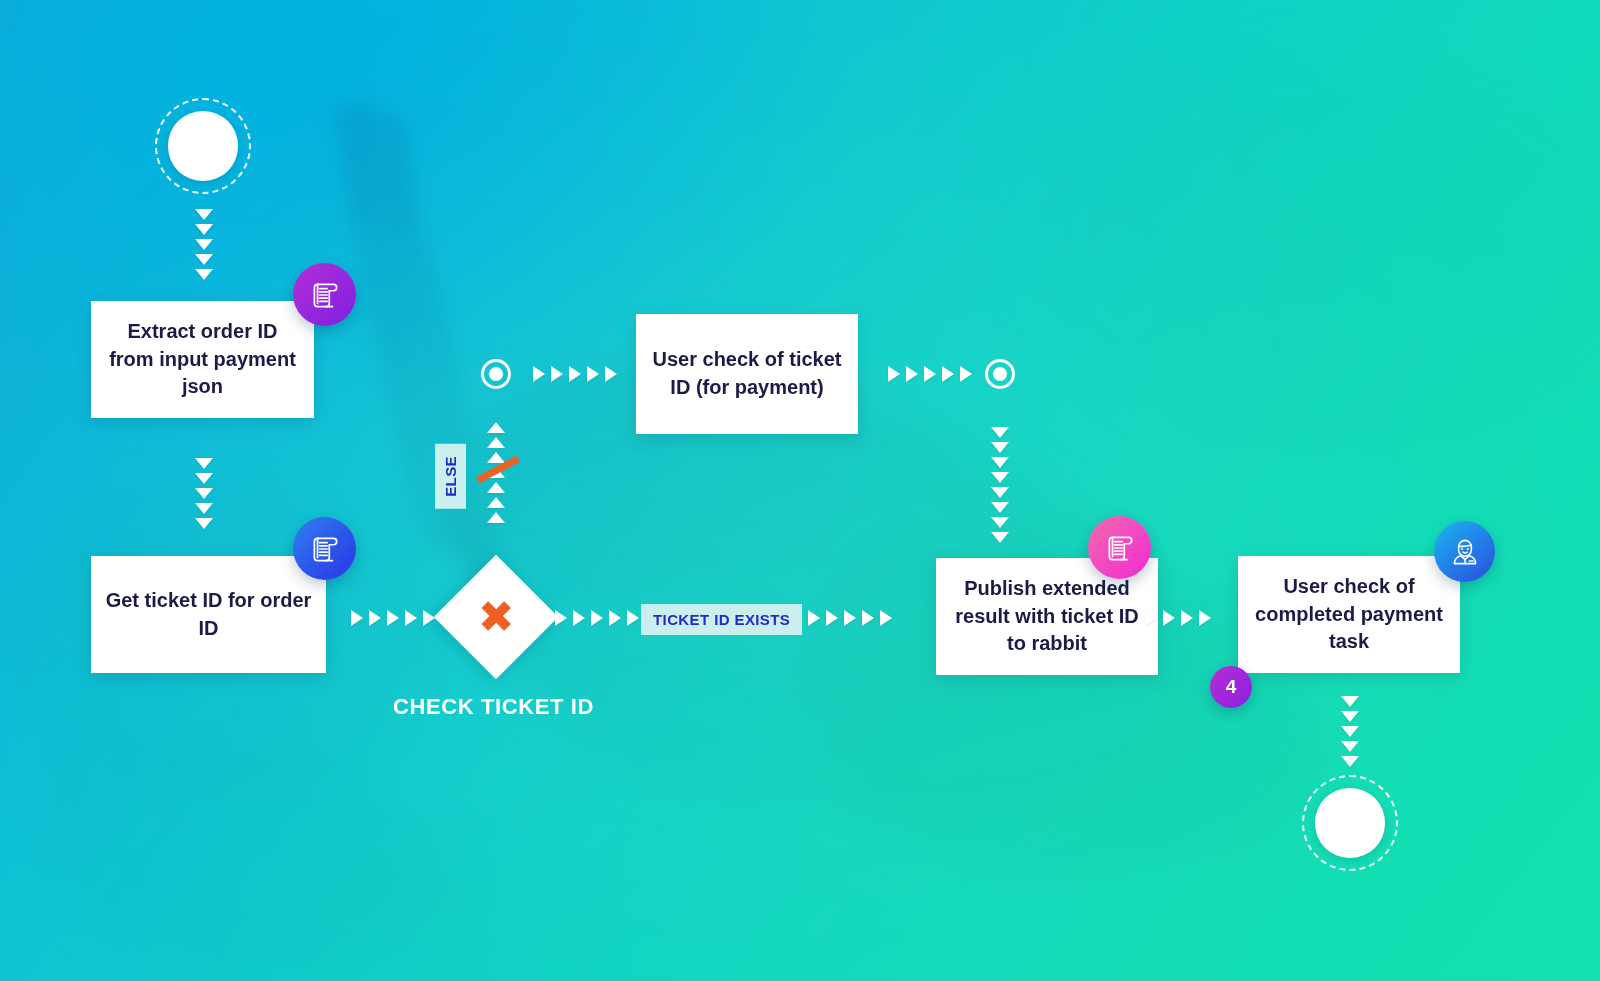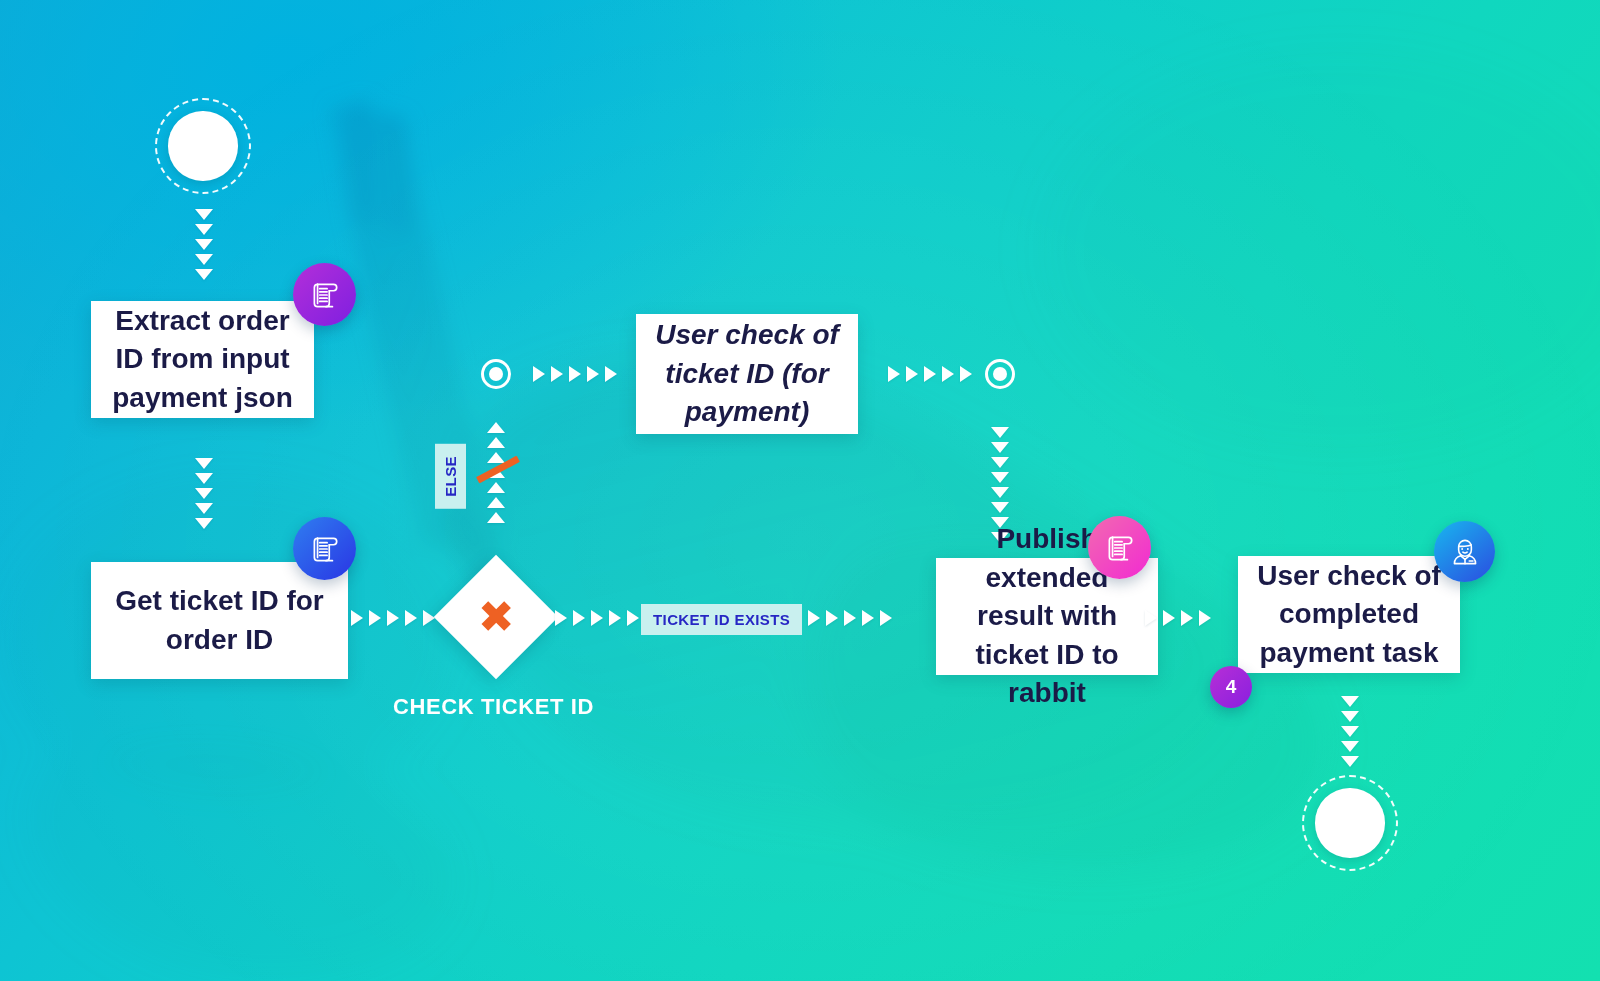--- a/index.html
+++ b/index.html
@@ -39,21 +39,21 @@
   .task {
     position: absolute;
     background: #ffffff;
     box-shadow: 0 5px 16px rgba(0, 60, 80, 0.17);
     display: flex;
     align-items: center;
     justify-content: center;
     text-align: center;
     color: #1b1b47;
     font-weight: bold;
-    font-size: 28px;
+    font-size: 20px;
     line-height: 1.38;
     padding: 8px 14px;
   }
 
   
   .event-dashed {
     position: absolute;
     border-radius: 50%;
     display: flex; align-items: center; justify-content: center;
   }
@@ -247,21 +247,21 @@
   </div>
 
   <div class="flow v" style="left:186px; top:452px; width:36px; height:82px;">
     <span class="tri down"></span>
     <span class="tri down"></span>
     <span class="tri down"></span>
     <span class="tri down"></span>
     <span class="tri down"></span>
   </div>
 
-  <div class="task" style="left:91px; top:556px; width:257px; height:117px;margin-top:6px;">Get ticket ID for order ID</div>
+  <div class="task" style="left:91px; top:556px; width:235px; height:117px;">Get ticket ID for order ID</div>
   <div class="badge blue" style="left:293px; top:517px; width:63px; height:63px;">
     <svg width="34" height="34" viewBox="0 0 32 32" fill="none" stroke="#fff" stroke-width="1.6" stroke-linecap="round" stroke-linejoin="round">
       <path d="M9 6h15a3 3 0 0 1 0 6h-4"></path>
       <path d="M9 6a3 3 0 0 0-3 3v15a3 3 0 0 0 3 3h14"></path>
       <path d="M9 6v18"></path>
       <path d="M20 12v12a3 3 0 0 1-3 3"></path>
       <line x1="11" y1="10" x2="18" y2="10"></line>
       <line x1="11" y1="13" x2="18" y2="13"></line>
       <line x1="11" y1="16" x2="18" y2="16"></line>
       <line x1="11" y1="19" x2="18" y2="19"></line>
@@ -317,21 +317,21 @@
   </div>
 
   <div class="flow h" style="left:530px; top:360px; width:90px; height:28px;">
     <span class="tri right"></span>
     <span class="tri right"></span>
     <span class="tri right"></span>
     <span class="tri right"></span>
     <span class="tri right"></span>
   </div>
 
-  <div class="task" style="left:636px; top:314px; width:222px; height:120px;font-style:italic;">User check of ticket ID (for payment)</div>
+  <div class="task" style="left:636px; top:314px; width:222px; height:120px;">User check of ticket ID (for payment)</div>
 
   <div class="flow h" style="left:884px; top:360px; width:92px; height:28px;">
     <span class="tri right"></span>
     <span class="tri right"></span>
     <span class="tri right"></span>
     <span class="tri right"></span>
     <span class="tri right"></span>
   </div>
 
   <div class="event-intermediate" style="left:985px; top:359px; width:30px; height:30px;">

